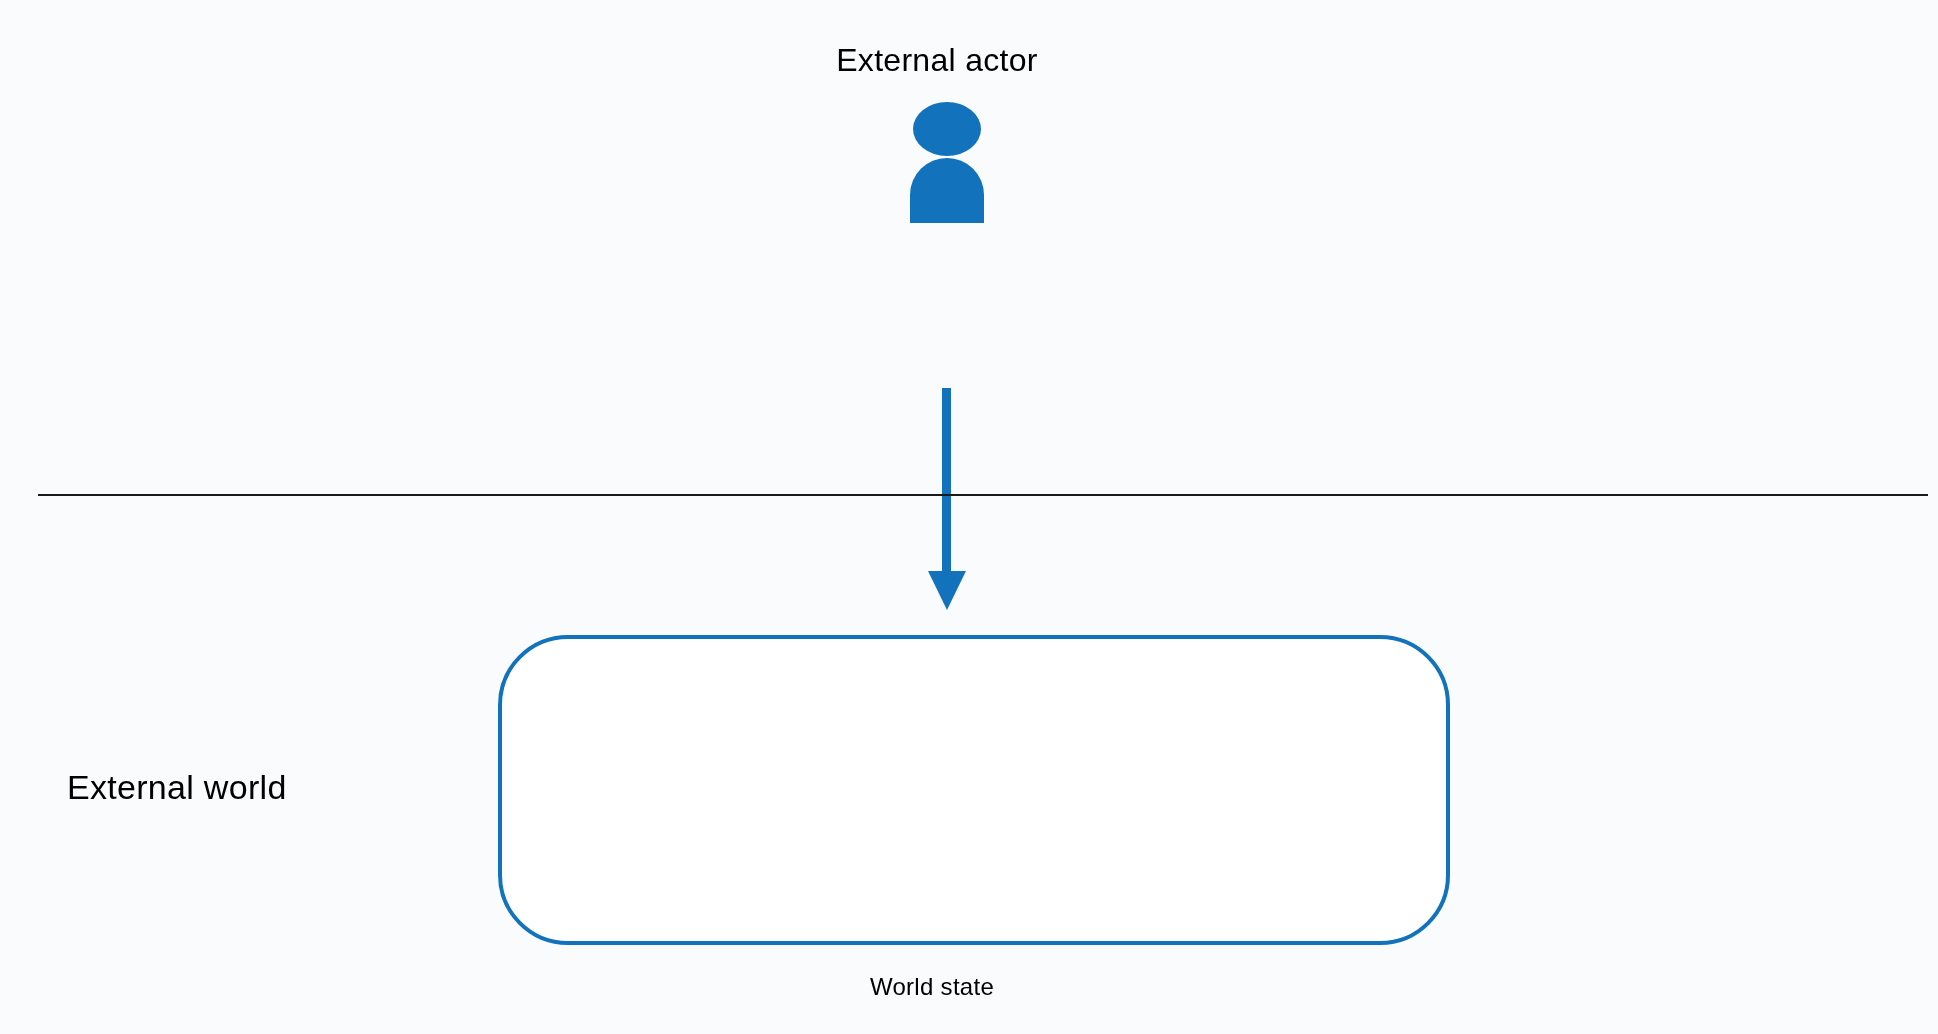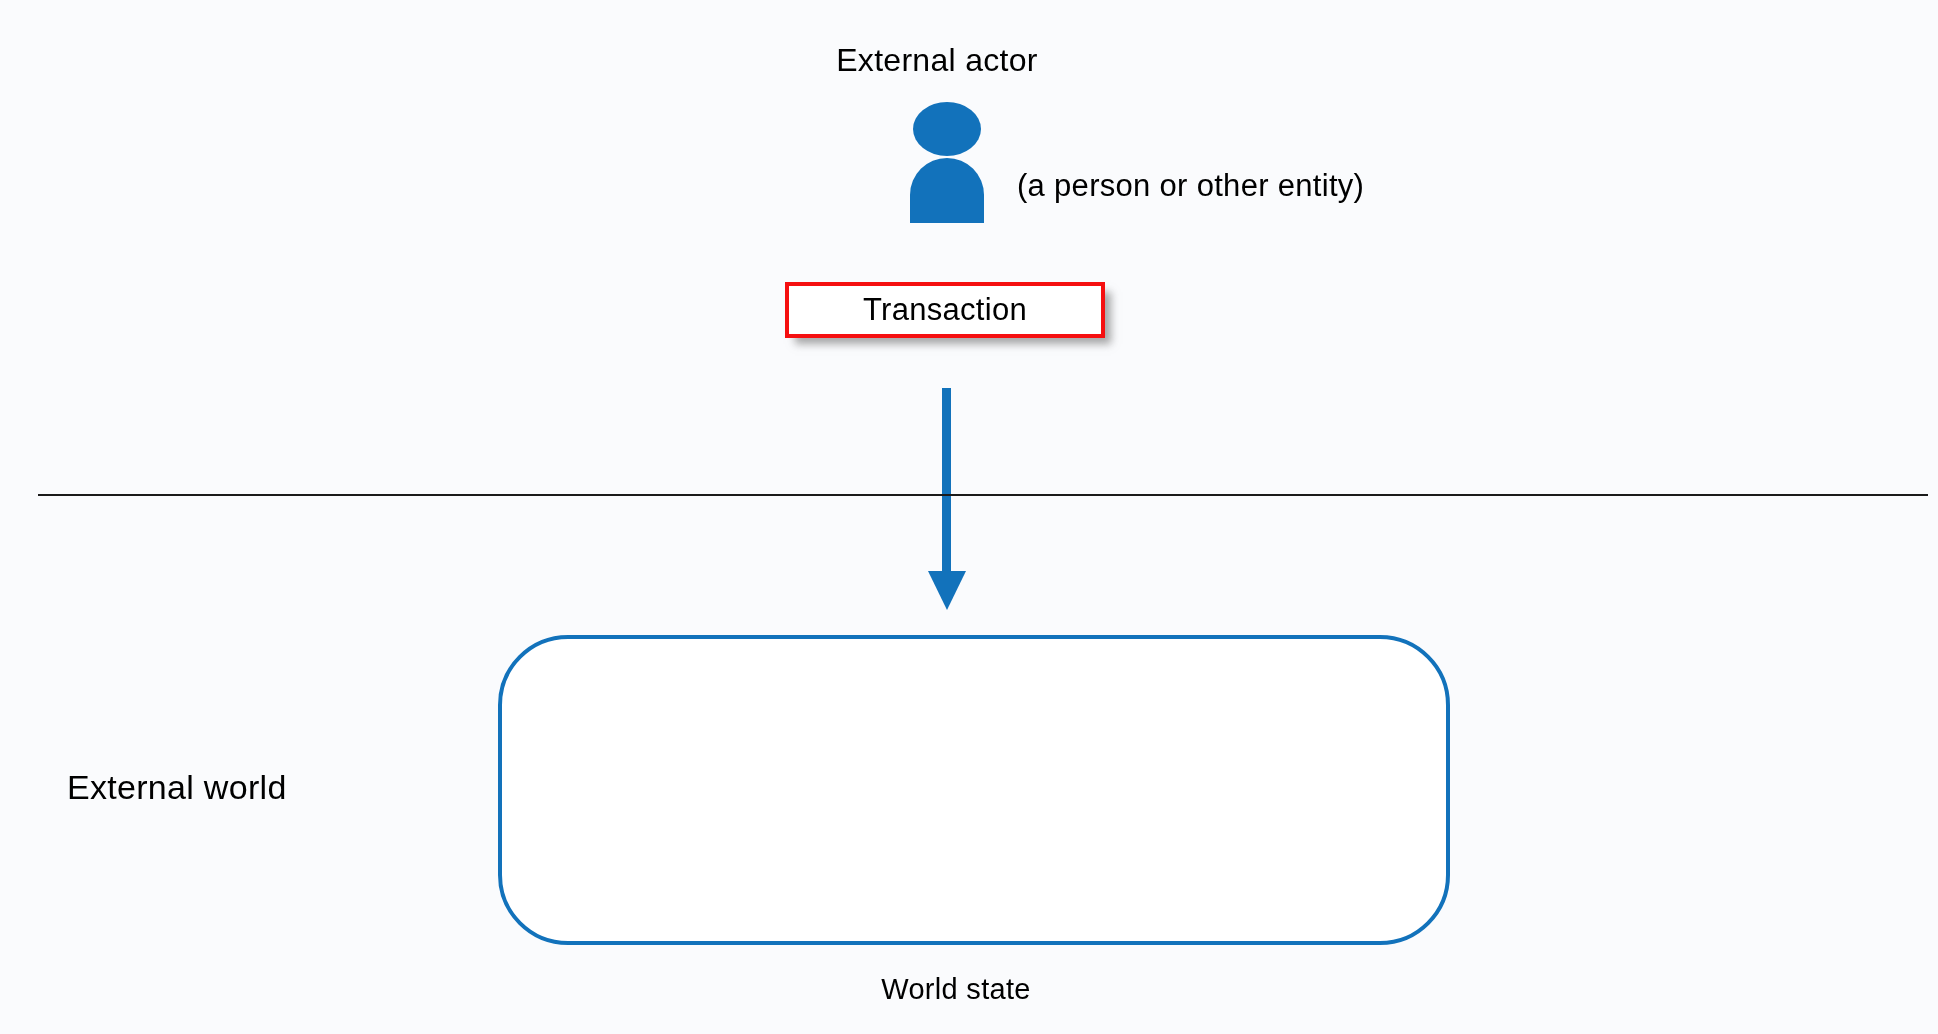--- a/index.html
+++ b/index.html
@@ -84,42 +84,38 @@
   }
   .world-state-box {
     position: absolute;
     left: 478px; top: 615px;
     width: 952px; height: 310px;
     background: var(--surface);
     border: 4px solid var(--blue);
     border-radius: 70px;
   }
   .world-state-label {
-    left: 936px; top: 953px;
+    left: 912px; top: 953px;
     transform: translateX(-50%);
-    font-size: 29px;
+    font-size: 24px;
   }
 </style>
 </head>
 <body>
 
 <div class="canvas">
 
   <div class="label actor-label">External actor</div>
 
   <div class="person-icon">
     <div class="person-head"></div>
     <div class="person-body"></div>
   </div>
 
-  <div class="label actor-caption">(a person or other entity)</div>
 
-  <div class="transaction-box">
-    <span class="transaction-label">Transaction</span>
-  </div>
 
   <div class="arrow">
     <div class="arrow-shaft"></div>
     <div class="arrow-head"></div>
   </div>
 
   <div class="boundary-line"></div>
 
   <div class="label ethereum-label">External world</div>
 

